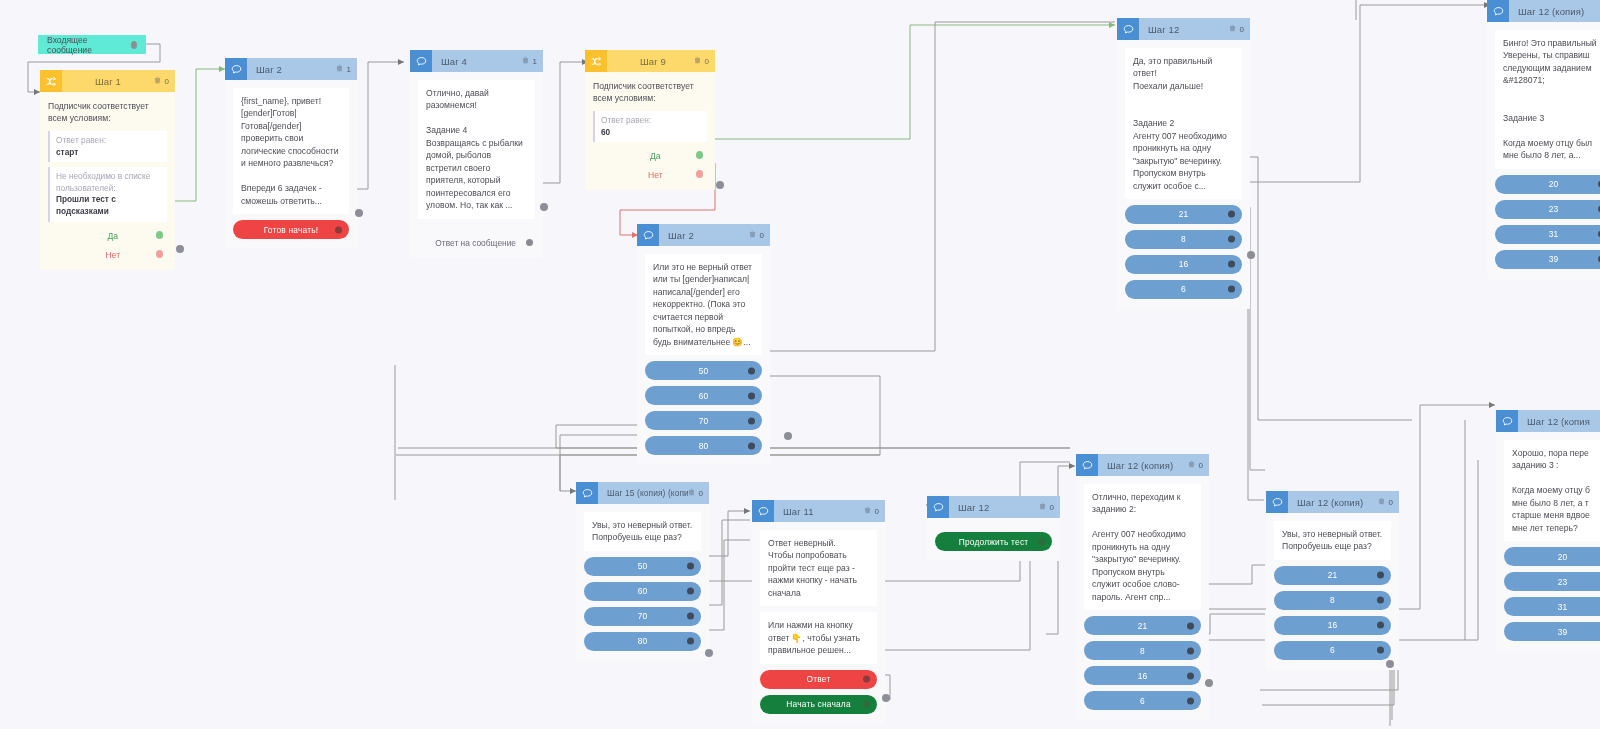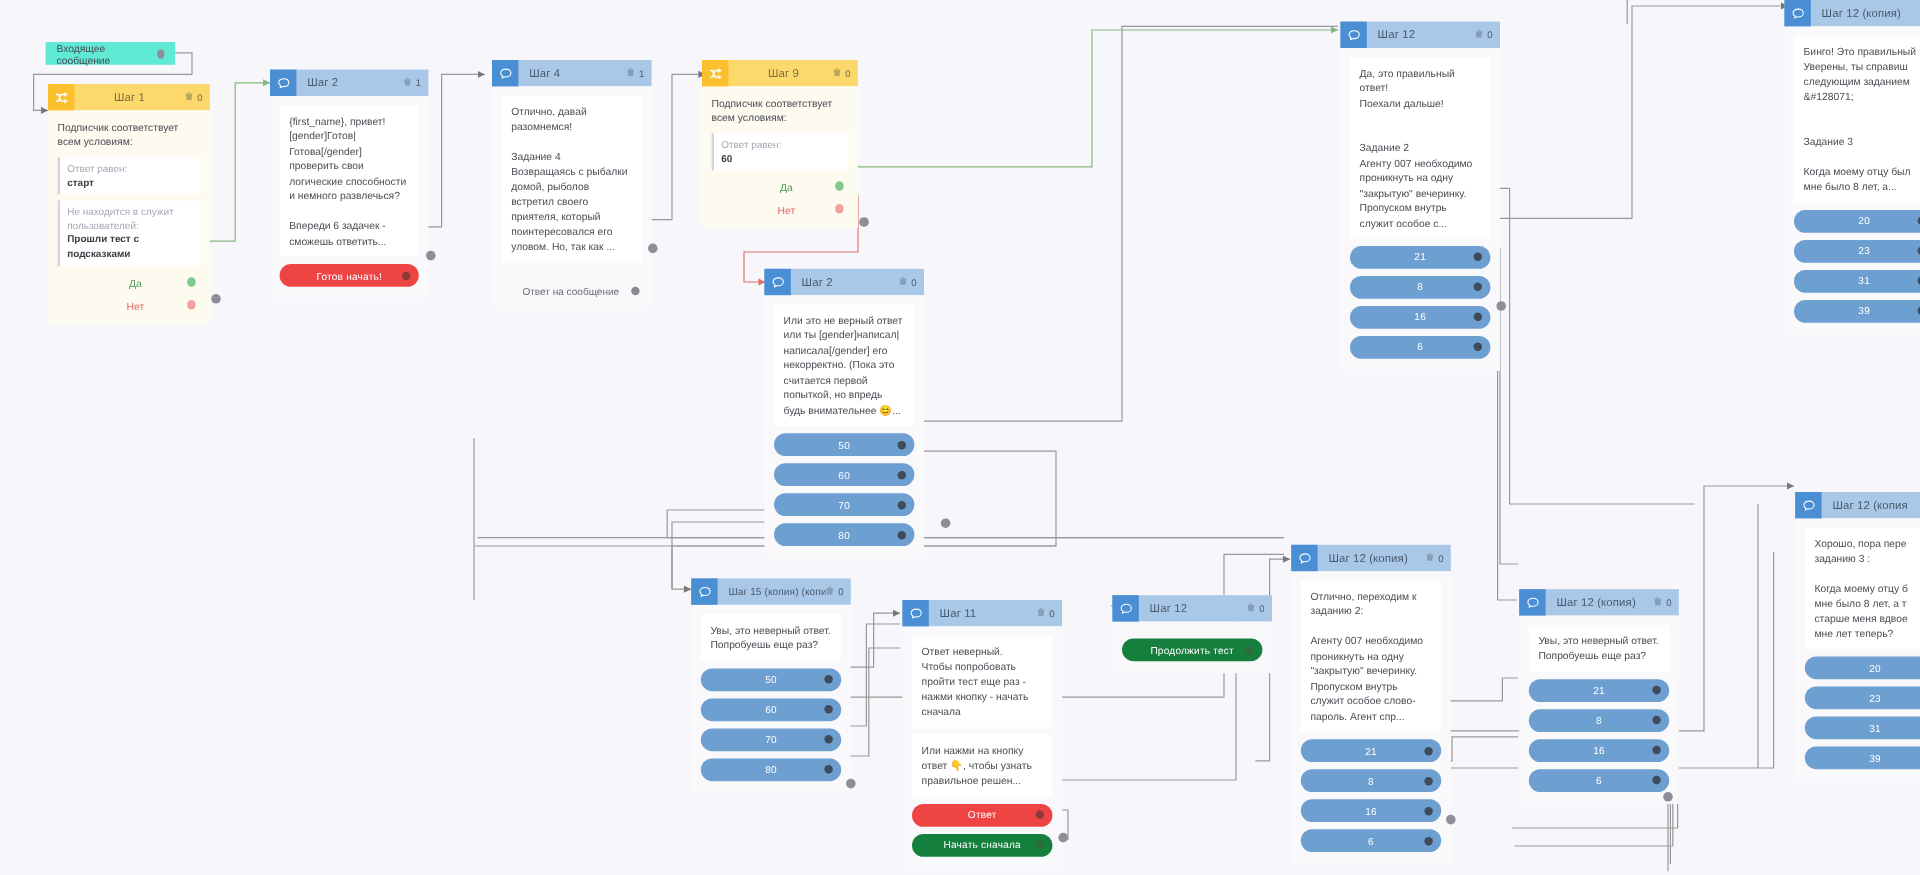--- a/index.html
+++ b/index.html
@@ -189,21 +189,21 @@
         <span>0</span>
       </span>
     </div>
     <div class="body">
       <div class="cond-title">Подписчик соответствует всем условиям:</div>
       <div class="cond-row">
         <span class="lab">Ответ равен:</span>
         <span class="val">старт</span>
       </div>
       <div class="cond-row">
-        <span class="lab">Не находится в служит пользователей:</span>
+        <span class="lab">Не необходимо в списке пользователей:</span>
         <span class="val">Прошли тест с подсказками</span>
       </div>
       <div class="branch yes">
         <span class="lbl">Да</span>
         <span class="port"></span>
       </div>
       <div class="branch no">
         <span class="lbl">Нет</span>
         <span class="port"></span>
       </div>

